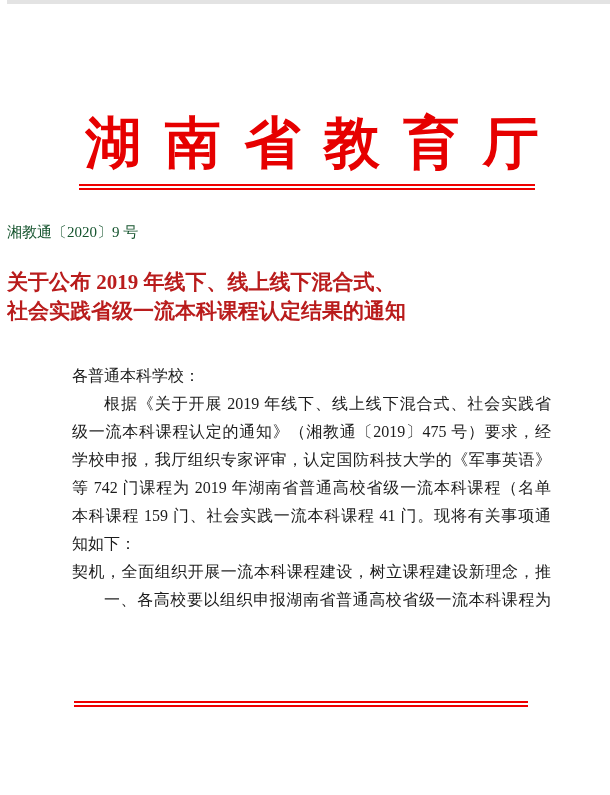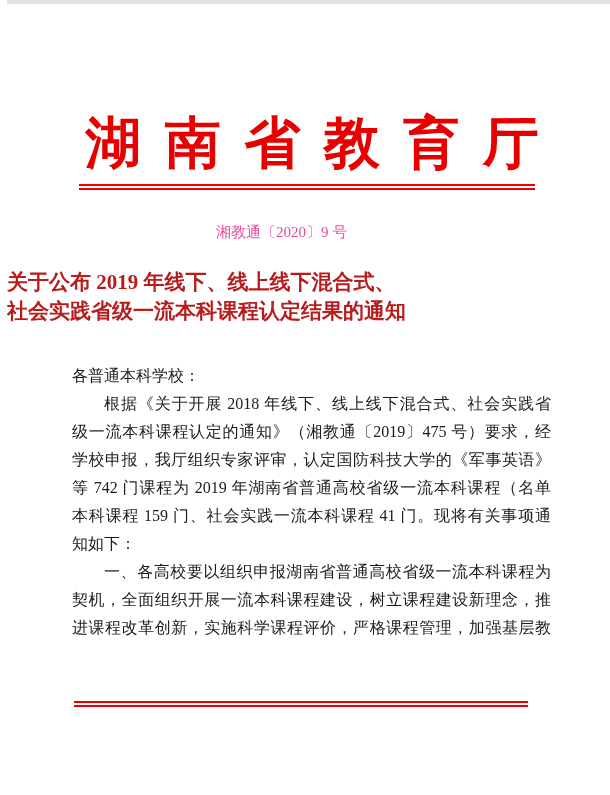--- a/index.html
+++ b/index.html
@@ -49,26 +49,26 @@
     border-bottom: 2px solid #ee0000;
   }
   .red-rule.top {
     top: 184px; left: 72px; width: 456px;
   }
   .red-rule.bottom {
     top: 701px; left: 67px; width: 454px;
   }
   .doc-number {
     position: absolute;
-    top: 220px; left: 8px;
+    top: 220px; left: 0;
     width: 533px;
-    text-align: center;
+    text-align: left;
     font-size: 15px;
     line-height: 24px;
-    color: #ec4899;
+    color: #14532d;
   }
   .notice-title {
     position: absolute;
     top: 268px; left: 0;
     width: 610px;
     font-weight: bold;
     color: #b91c1c;
     font-size: 21px;
     line-height: 29px;
   }
@@ -108,26 +108,25 @@
 
   <div class="doc-number">湘教通〔2020〕9 号</div>
 
   <div class="notice-title">
     <div>关于公布 2019 年线下、线上线下混合式、</div>
     <div>社会实践省级一流本科课程认定结果的通知</div>
   </div>
 
   <div class="doc-body">
     <div class="body-line plain">各普通本科学校：</div>
-    <div class="body-line indent">根据《关于开展 2018 年线下、线上线下混合式、社会实践省</div>
+    <div class="body-line indent">根据《关于开展 2019 年线下、线上线下混合式、社会实践省</div>
     <div class="body-line">级一流本科课程认定的通知》（湘教通〔2019〕475 号）要求，经</div>
     <div class="body-line">学校申报，我厅组织专家评审，认定国防科技大学的《军事英语》</div>
     <div class="body-line">等 742 门课程为 2019 年湖南省普通高校省级一流本科课程（名单</div>
     <div class="body-line">本科课程 159 门、社会实践一流本科课程 41 门。现将有关事项通</div>
     <div class="body-line plain">知如下：</div>
+    <div class="body-line">契机，全面组织开展一流本科课程建设，树立课程建设新理念，推</div>
     <div class="body-line indent">一、各高校要以组织申报湖南省普通高校省级一流本科课程为</div>
-    <div class="body-line">契机，全面组织开展一流本科课程建设，树立课程建设新理念，推</div>
-    <div class="body-line">进课程改革创新，实施科学课程评价，严格课程管理，加强基层教</div>
   </div>
 
   <div class="red-rule bottom"></div>
 
 </div>
 
 </body></html>

